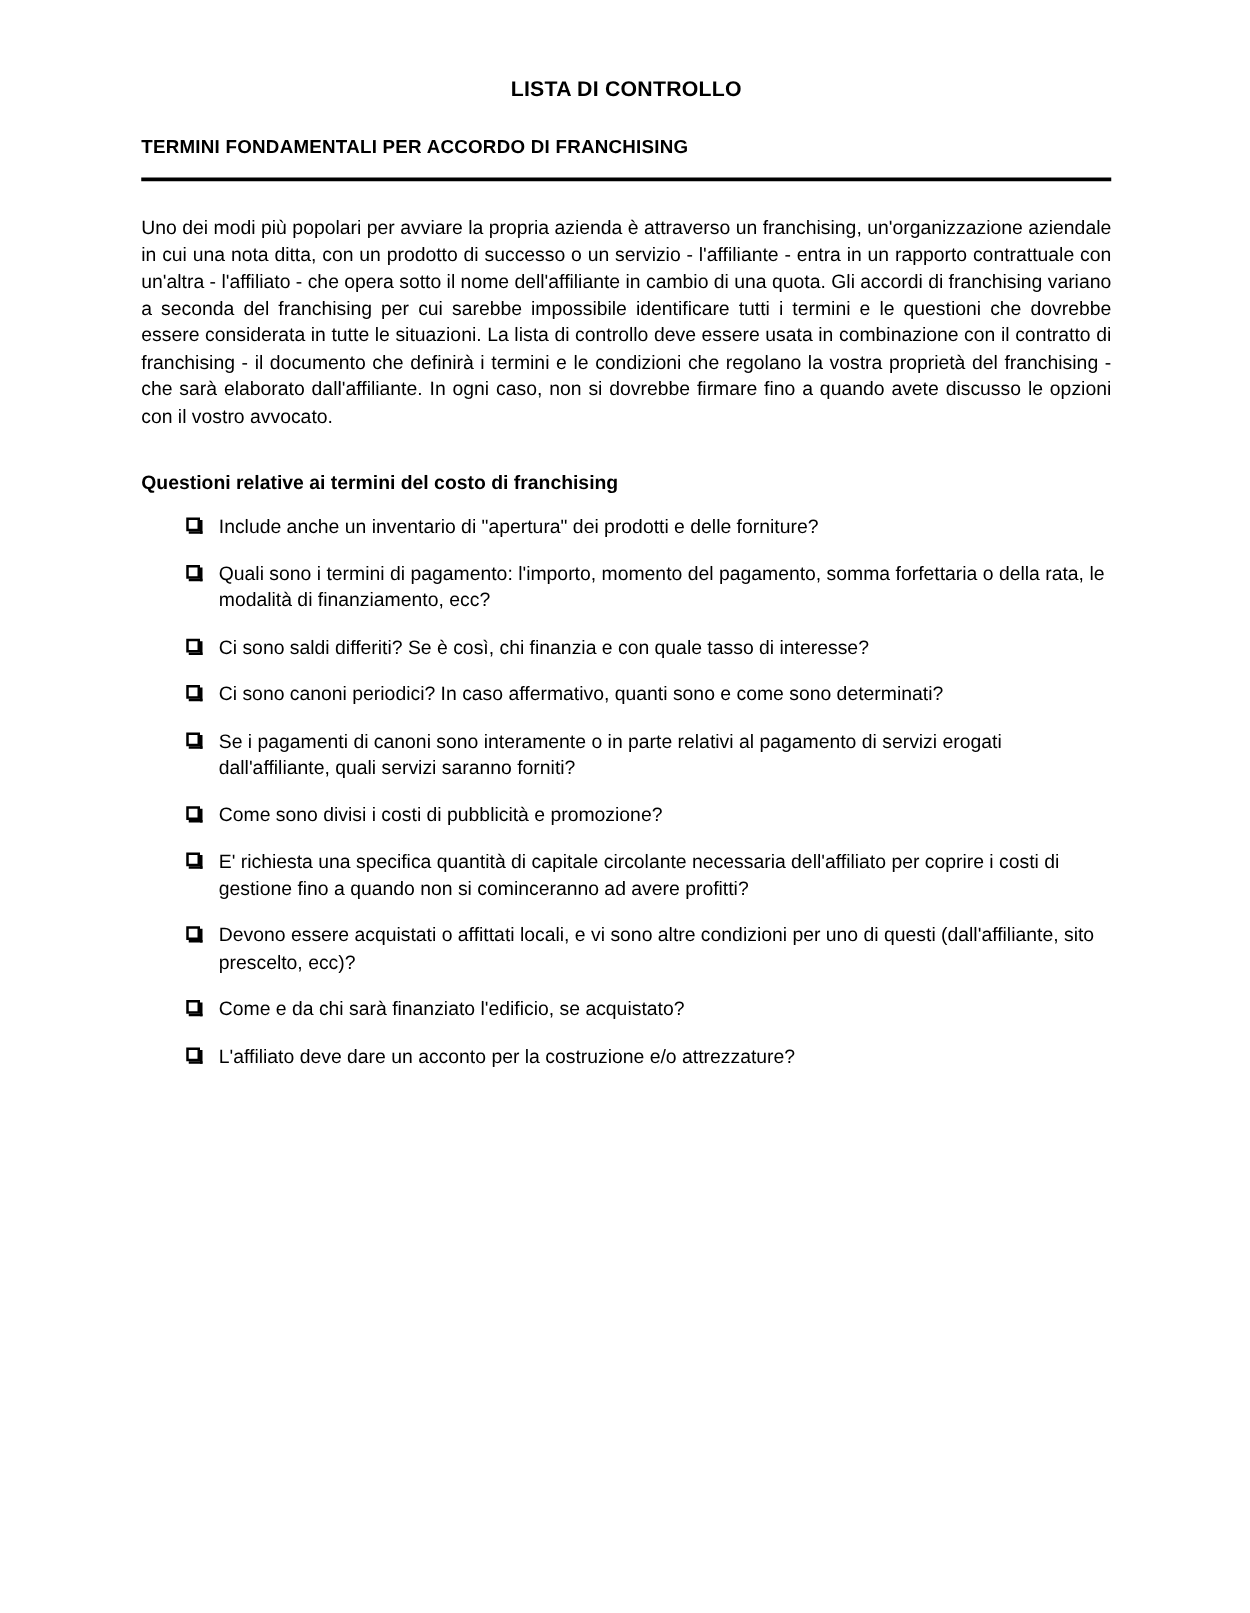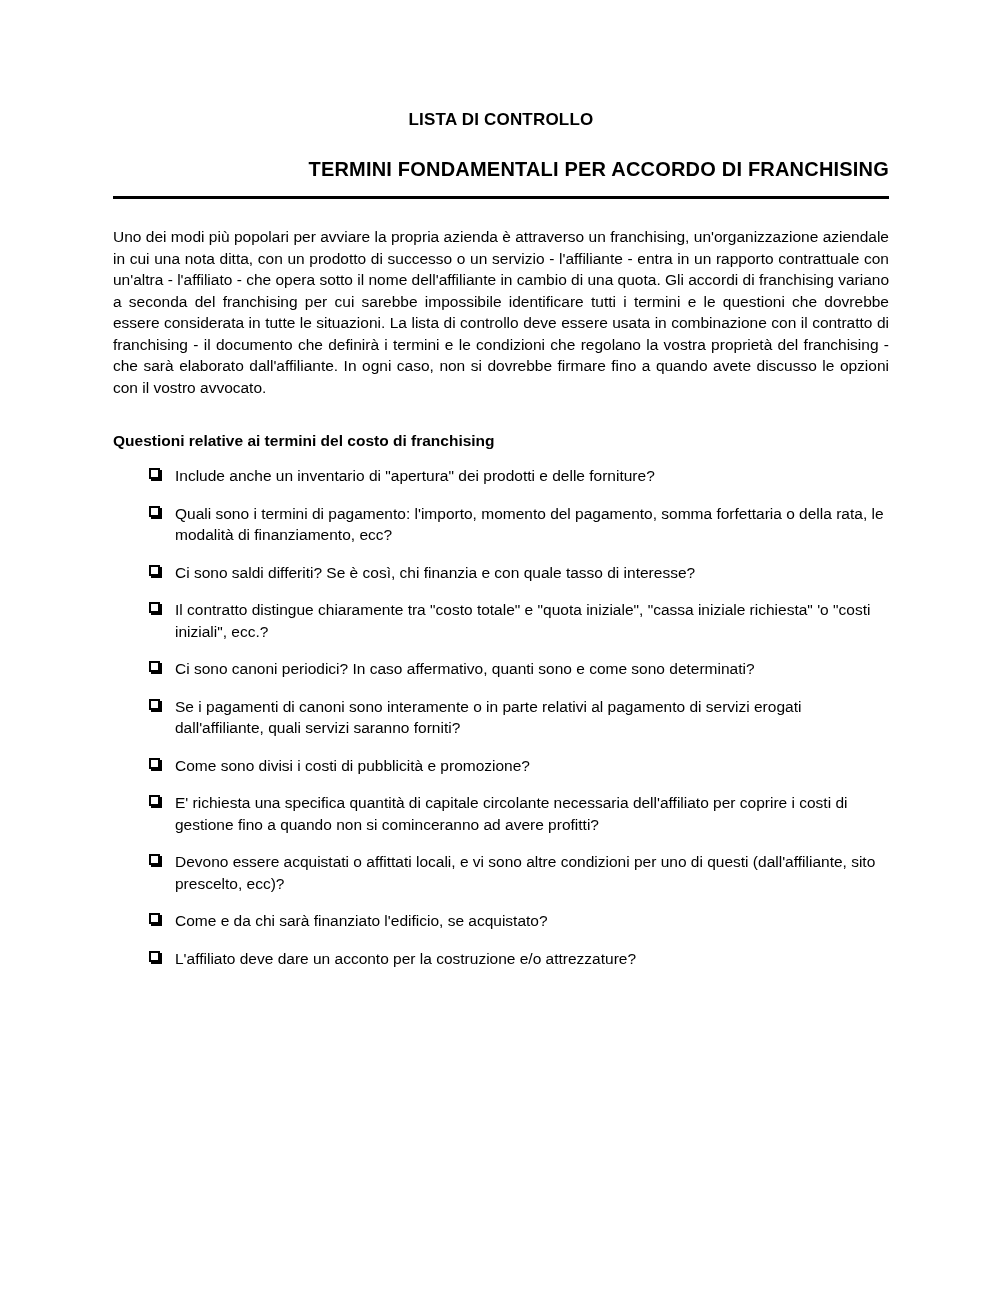--- a/index.html
+++ b/index.html
@@ -29,26 +29,26 @@
     width: 776px;
   }
 
   
   .doc-title {
     text-align: center;
     font-size: 17px;
     font-weight: bold;
     letter-spacing: 0.2px;
     margin: 0;
-    padding-top: 110px;
+    padding-top: 62px;
     line-height: 1.2;
   }
   .doc-subtitle {
-    text-align: right;
-    font-size: 20px;
+    text-align: left;
+    font-size: 15px;
     font-weight: bold;
     letter-spacing: 0.2px;
     margin: 0;
     padding-top: 27px;
     line-height: 1.2;
   }
   .rule {
     margin-top: 15px;
     width: 776px;
     height: 3px;
@@ -169,28 +169,20 @@
             <span class="shadow-b"></span>
           </span>
           <span class="item-text">Ci sono saldi differiti? Se è così, chi finanzia e con quale tasso di interesse?</span>
         </li>
         <li class="check-item">
           <span class="checkbox-icon">
             <span class="box"></span>
             <span class="shadow-r"></span>
             <span class="shadow-b"></span>
           </span>
-          <span class="item-text">Il contratto distingue chiaramente tra "costo totale" e "quota iniziale", "cassa iniziale richiesta" 'o "costi iniziali", ecc.?</span>
-        </li>
-        <li class="check-item">
-          <span class="checkbox-icon">
-            <span class="box"></span>
-            <span class="shadow-r"></span>
-            <span class="shadow-b"></span>
-          </span>
           <span class="item-text">Ci sono canoni periodici? In caso affermativo, quanti sono e come sono determinati?</span>
         </li>
         <li class="check-item">
           <span class="checkbox-icon">
             <span class="box"></span>
             <span class="shadow-r"></span>
             <span class="shadow-b"></span>
           </span>
           <span class="item-text">Se i pagamenti di canoni sono interamente o in parte relativi al pagamento di servizi erogati dall'affiliante, quali servizi saranno forniti?</span>
         </li>

